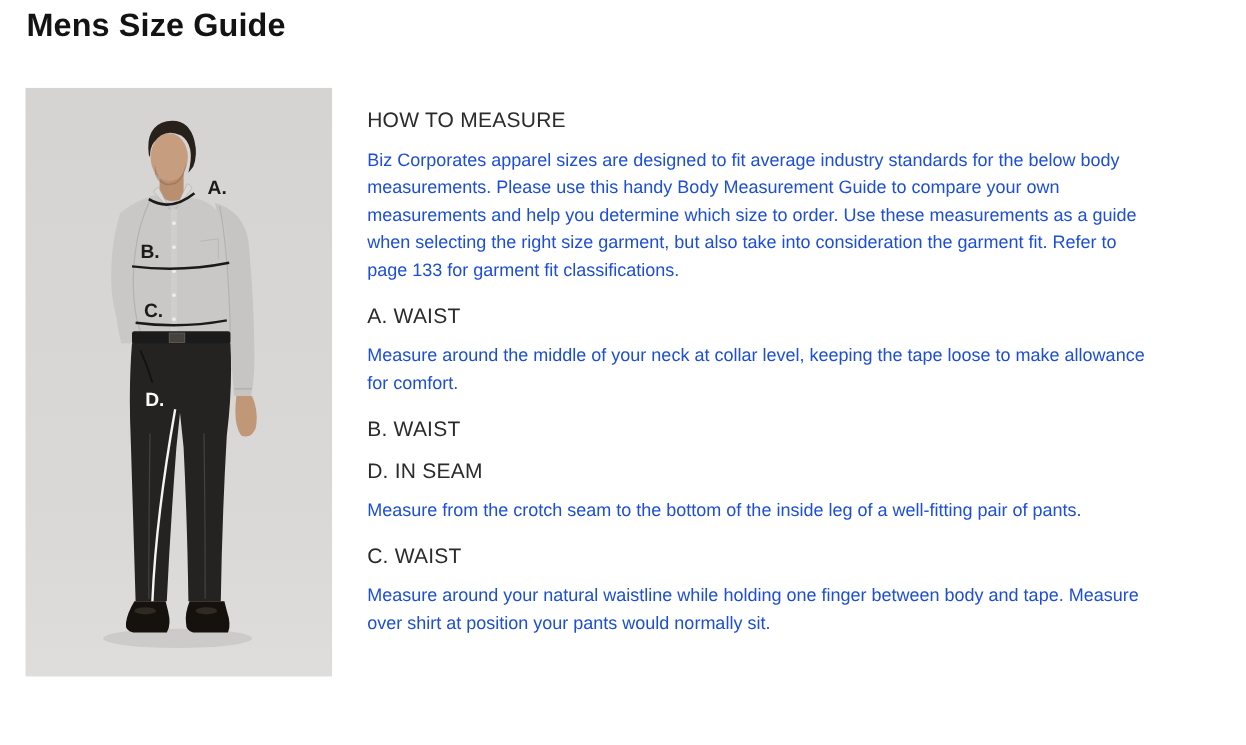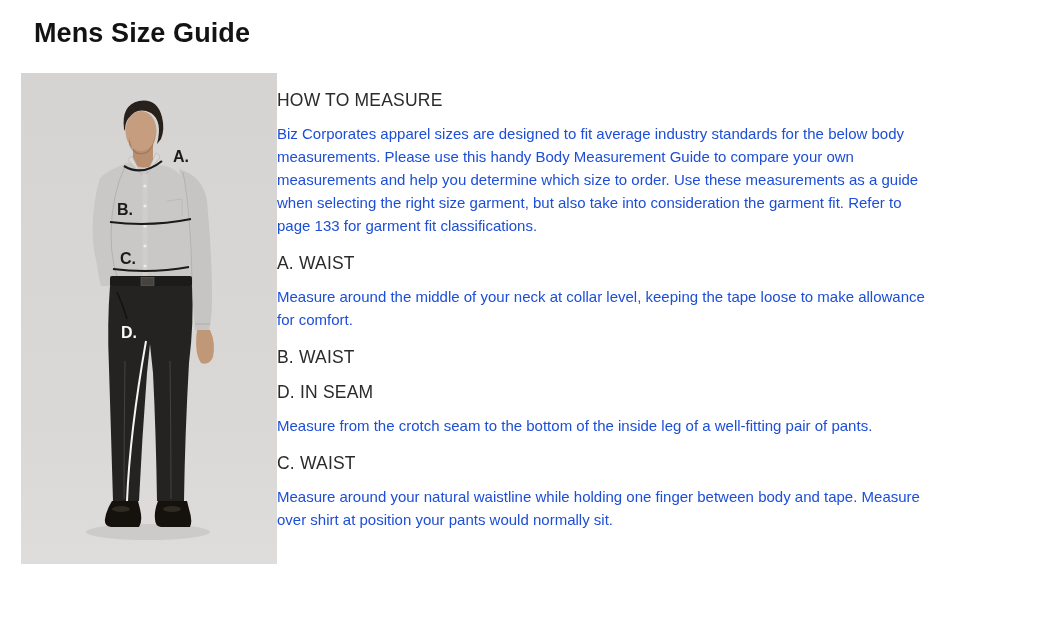--- a/index.html
+++ b/index.html
@@ -10,36 +10,37 @@
     font-family: "Liberation Sans", sans-serif;
     position: relative;
     overflow: hidden;
   }
   .page-title {
     position: absolute;
     left: 22px; top: 6px;
     font-size: 27px;
     font-weight: 700;
     color: #131313;
-    margin: 12px;
+    margin: 0;
     letter-spacing: 0.1px;
   }
   .content {
     position: absolute;
     left: 21px; top: 73px;
     display: flex;
     align-items: flex-start;
   }
   .photo {
     width: 256px; height: 491px;
     flex: 0 0 256px;
     overflow: hidden;
   }
   .photo svg { display: block; }
   .text-col {
+    margin-left: 29px;
     width: 648px;
     padding-top: 14px;
   }
   .section h2 {
     font-size: 17.5px;
     font-weight: 500;
     color: #2b2b2b;
     line-height: 18px;
     margin: 17px 0 13px 0;
     letter-spacing: 0.2px;

